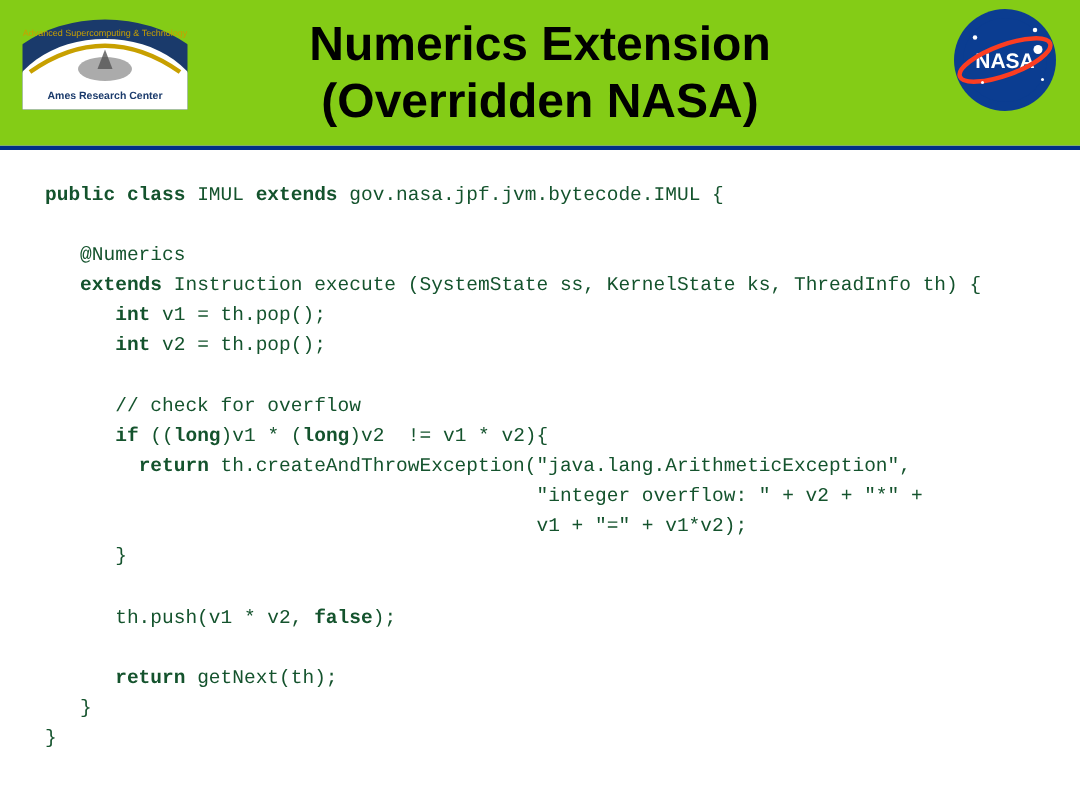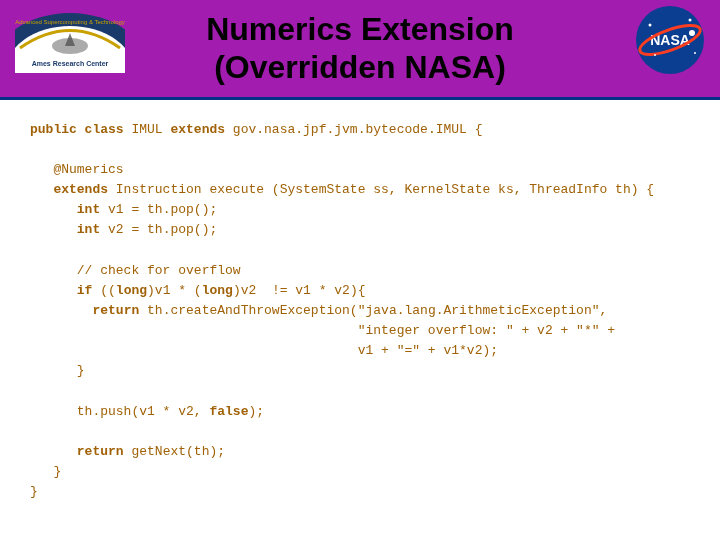--- a/index.html
+++ b/index.html
@@ -11,21 +11,21 @@
       font-family: Arial, sans-serif;
       overflow: hidden;
     }
 
     .header {
       display: flex;
       align-items: center;
       justify-content: center;
       padding: 10px 20px;
       position: relative;
-      background: #a21caf;
+      background: #84cc16;
     }
 
     .logo-left {
       position: absolute;
       left: 10px;
       top: 5px;
       width: 120px;
       height: 70px;
       display: flex;
       flex-direction: column;
@@ -69,21 +69,21 @@
       width: 100%;
       height: 3px;
       background: #003087;
       margin: 0;
     }
 
     .code-area {
       padding: 20px 30px;
       font-family: 'Courier New', Courier, monospace;
       font-size: 13px;
-      color: #a16207;
+      color: #14532d;
       line-height: 1.55;
       background: #ffffff;
     }
 
     .code-line {
       white-space: pre;
       display: block;
     }
 
     .kw {

